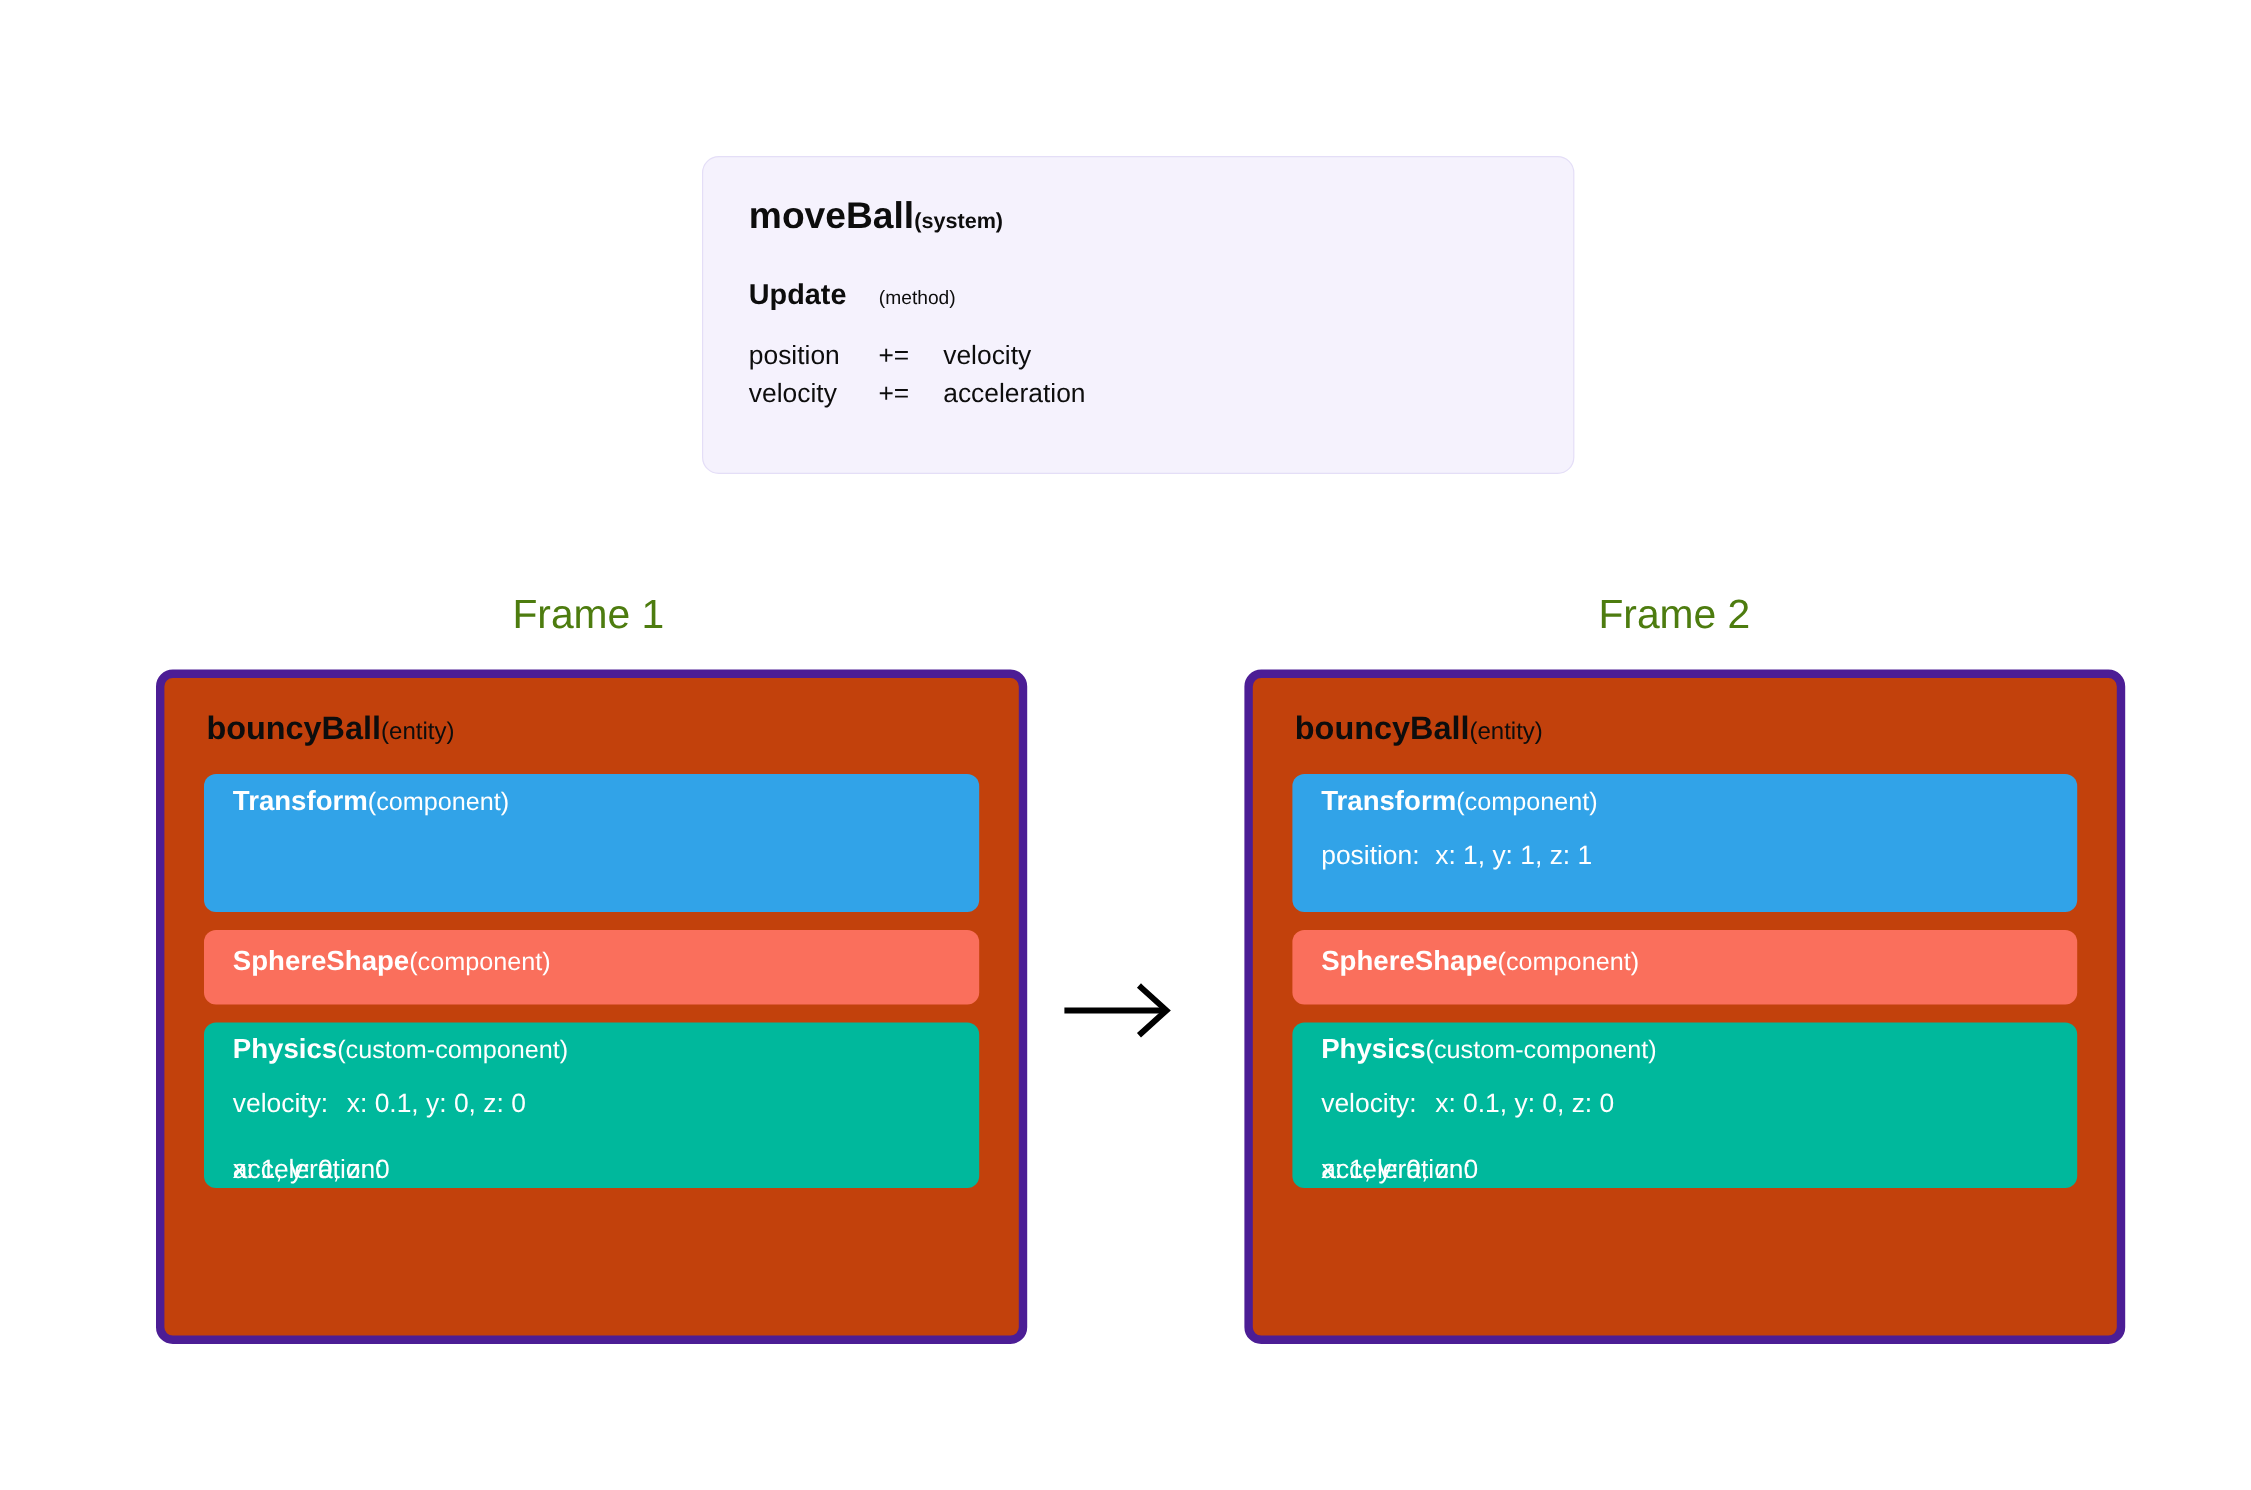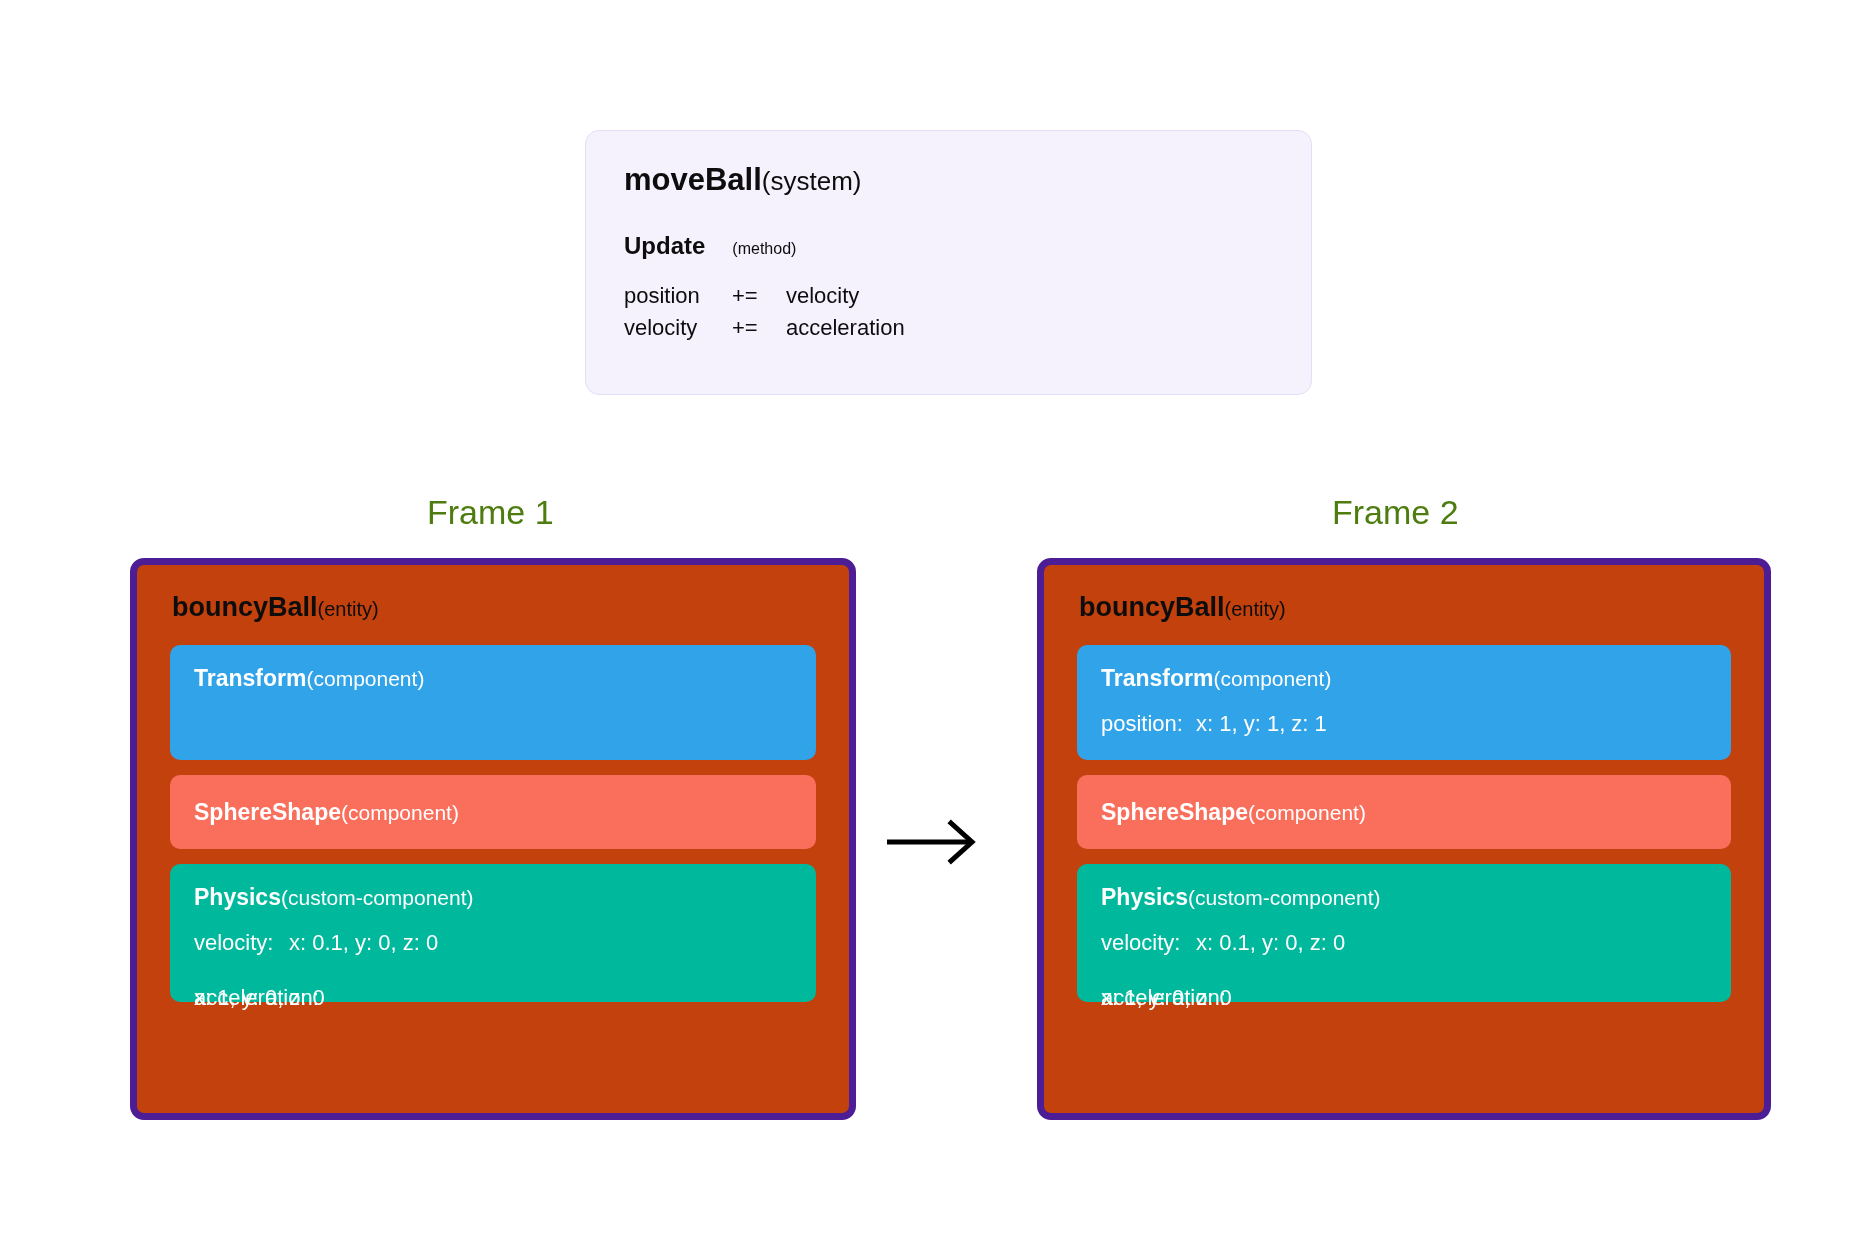--- a/index.html
+++ b/index.html
@@ -37,22 +37,22 @@
   .sys-title {
     margin: 0;
     font-size: 31px;
     line-height: 1.2;
     white-space: nowrap;
   }
   .sys-title .name {
     font-weight: 700;
   }
   .sys-title .kind {
-    font-weight: 400;
-    font-size: 26px;
+    font-weight: 700;
+    font-size: 18px;
   }
   .sys-method {
     margin: 0;
     padding-top: 34px;
     font-size: 24px;
     line-height: 1.2;
     white-space: nowrap;
   }
   .sys-method .name { font-weight: 700; }
   .sys-method .kind { font-weight: 400; font-size: 16px; margin-left: 27px; }
@@ -103,21 +103,21 @@
     white-space: nowrap;
   }
   .entity-title .name { font-weight: 700; }
   .entity-title .kind { font-weight: 400; font-size: 20px; }
 
   
   .component {
     border-radius: 10px;
     box-sizing: border-box;
     color: #ffffff;
-    padding: 20px 22px 20px 24px;
+    padding: 9px 22px 20px 24px;
     margin-bottom: 15px;
   }
   .component:last-child { margin-bottom: 0; }
 
   .component .comp-title {
     margin: 0;
     font-size: 23px;
     line-height: 1.2;
     white-space: nowrap;
   }
@@ -139,21 +139,21 @@
 
   .comp-transform {
     background: #31a3e8;
     height: 115px;
   }
   .comp-transform .comp-fields { padding-top: 17px; }
   .comp-transform .flabel { width: 95px; }
 
   .comp-sphere {
     background: #fa6f5c;
-    height: 74px;
+    height: 62px;
     display: flex;
     align-items: center;
   }
 
   .comp-physics {
     background: #00b89c;
     height: 138px;
   }
   .comp-physics .comp-fields { padding-top: 17px; }
   .comp-physics .field-velocity .flabel { width: 95px; }

